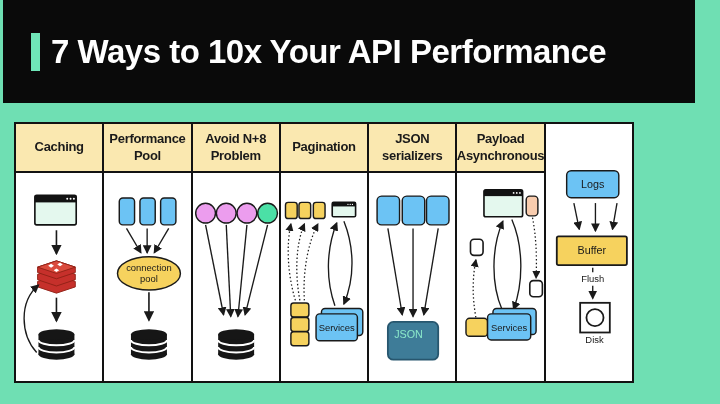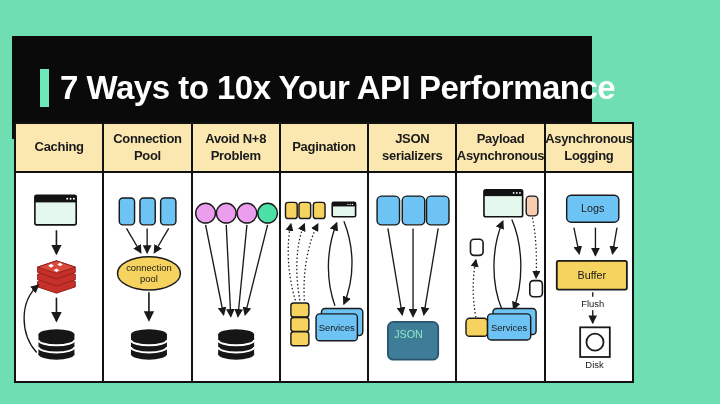--- a/index.html
+++ b/index.html
@@ -2,22 +2,22 @@
 <html style="--bg: #6FDFB3; --band: #0A0A0A; --accent: #6FE6B8; --cell: #FAE8B0; --blue: #6CC3F4; --yellow: #F6D25E; --purple: #EC9DEE; --green: #4BE0A6; --peach: #F8CCAE; --mint: #E4F8EE; --red: #C6302B; --red_dark: #8E2015; --red_light: #DA4A3C; --json_bg: #3E7C98; --json_border: #27566E; --json_text: #8BE8CA;"><head>
 <meta charset="utf-8">
 <style>
   html,body{margin:0;padding:0;}
   body{
     width:720px;height:404px;position:relative;overflow:hidden;
     background:var(--bg,#6FDFB3);
     font-family:"Liberation Sans",sans-serif;color:#1a1a1a;
   }
   .top-band{
-    position:absolute;left:12px;top:0;width:580px;height:103px;
-    background:var(--band,#0a0a0a);display:flex;align-items:center;margin-top:36px;
+    position:absolute;left:3px;top:0;width:692px;height:103px;
+    background:var(--band,#0a0a0a);display:flex;align-items:center;
   }
   .accent-bar{width:9px;height:38px;background:var(--accent,#6FE6B8);margin-left:28px;flex:none;}
   .main-title{
     color:#ffffff;font-size:33px;font-weight:bold;margin-left:11px;
     letter-spacing:-0.5px;white-space:nowrap;
   }
   .perf-table{
     position:absolute;left:14px;top:122px;width:620px;height:261px;
     display:flex;border:2.5px solid #121212;background:#ffffff;box-sizing:border-box;
   }
@@ -102,21 +102,21 @@
           <ellipse class="db" cx="45" cy="190" rx="20" ry="6"></ellipse>
           <path class="dbgap" d="M25,174 A20,6 0 0 0 65,174"></path>
           <path class="dbgap" d="M25,182 A20,6 0 0 0 65,182"></path>
         </g>
         <path class="thin" d="M23,188 C5,168 3,132 25,113" marker-end="url(#ah)"></path>
       </svg>
     </div>
   </div>
 
   <div class="col">
-    <div class="col-header">Connection Pool</div>
+    <div class="col-header">Performance Pool</div>
     <div class="col-body">
       <svg class="diagram" viewBox="0 0 96 208" preserveAspectRatio="xMidYMid meet">
         <g>
           <rect class="blue" x="17" y="16" width="17" height="30" rx="4"></rect>
           <rect class="blue" x="40" y="16" width="17" height="30" rx="4"></rect>
           <rect class="blue" x="63" y="16" width="17" height="30" rx="4"></rect>
         </g>
         <g>
           <line class="thin" x1="25" y1="50" x2="41" y2="77" marker-end="url(#ah)"></line>
           <line class="thin" x1="48" y1="50" x2="48" y2="77" marker-end="url(#ah)"></line>
@@ -253,21 +253,20 @@
         <g>
           <rect class="blue" x="40" y="139" width="48" height="29" rx="4"></rect>
           <rect class="blue" x="34" y="145" width="48" height="29" rx="4"></rect>
           <text class="lbl" x="58" y="164" text-anchor="middle">Services</text>
         </g>
       </svg>
     </div>
   </div>
 
   <div class="col">
-    <div class="col-header">Asynchronous Logging</div>
     <div class="col-body">
       <svg class="diagram" viewBox="0 0 96 208" preserveAspectRatio="xMidYMid meet">
         <g>
           <rect class="blue" x="23" y="13" width="58" height="30" rx="5"></rect>
           <text class="lbl12" x="52" y="32" text-anchor="middle">Logs</text>
         </g>
         <g>
           <line class="thin" x1="31" y1="49" x2="37" y2="78" marker-end="url(#ah)"></line>
           <line class="thin" x1="55" y1="49" x2="55" y2="80" marker-end="url(#ah)"></line>
           <line class="thin" x1="79" y1="49" x2="74" y2="78" marker-end="url(#ah)"></line>

